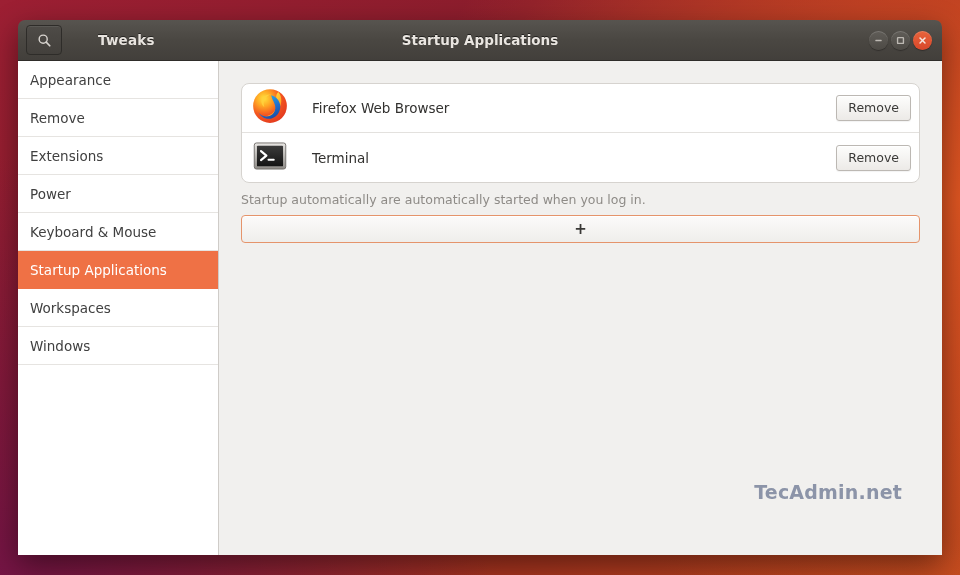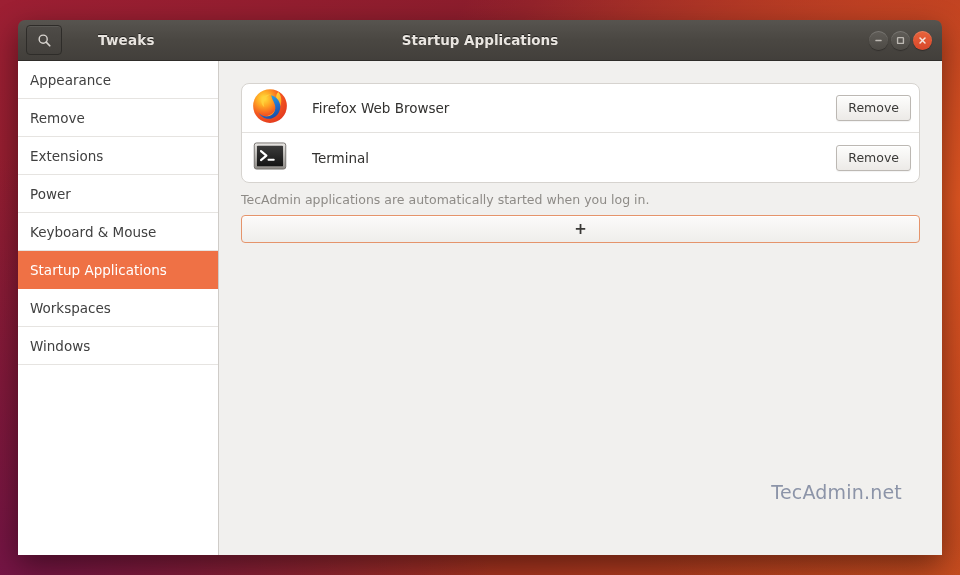--- a/index.html
+++ b/index.html
@@ -205,21 +205,21 @@
     font-weight: bold;
     color: #3a3937;
     line-height: 1;
   }
 
   #watermark {
     position: absolute;
     right: 40px;
     bottom: 52px;
     font-size: 19px;
-    font-weight: normal;
+    font-weight: bold;
     color: #8c94a8;
     letter-spacing: 0.2px;
   }
 </style>
 </head>
 <body>
 
 <div id="desktop">
 
   <div id="window">
@@ -346,21 +346,21 @@
     <rect x="5.5" y="8.5" width="29" height="23" rx="1" fill="url(#tscr)"></rect>
     <path d="M10 14.5 L16 19.5 L10 24.5" fill="none" stroke="#ffffff" stroke-width="2.4" stroke-linecap="round" stroke-linejoin="round"></path>
     <rect x="17.5" y="23" width="7.5" height="2.2" rx="0.6" fill="#ffffff"></rect>
   </svg></span>
               </div>
               <div class="app-name">Terminal</div>
               <div class="remove-btn">Remove</div>
             </div>
           </div>
 
-        <div id="hint">TecAdmin applications are automatically started when you log in.</div>
+        <div id="hint">Startup automatically are automatically started when you log in.</div>
 
         <div id="add-btn">
           <span class="plus">+</span>
         </div>
 
         <div id="watermark">TecAdmin.net</div>
       </div>
 
     </div>
   </div>

